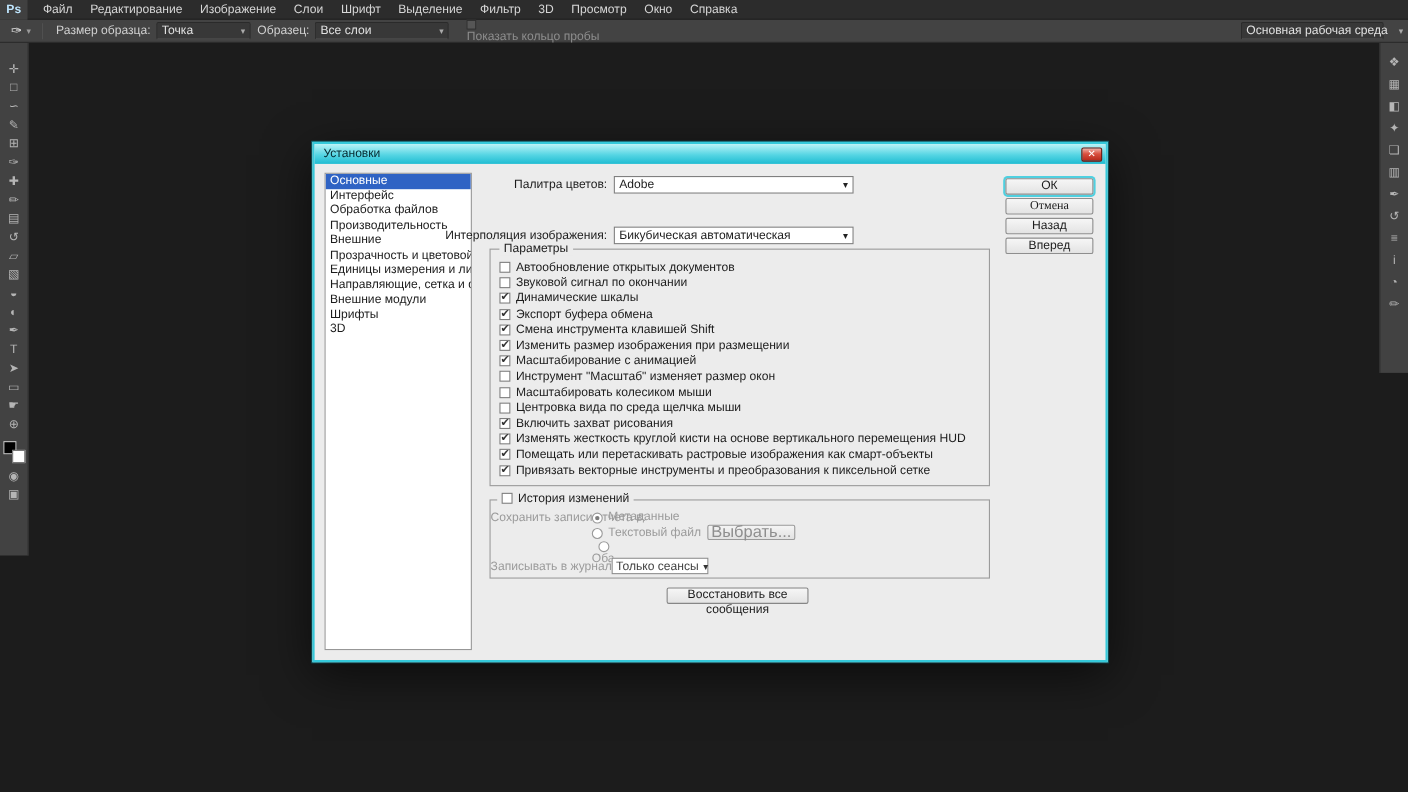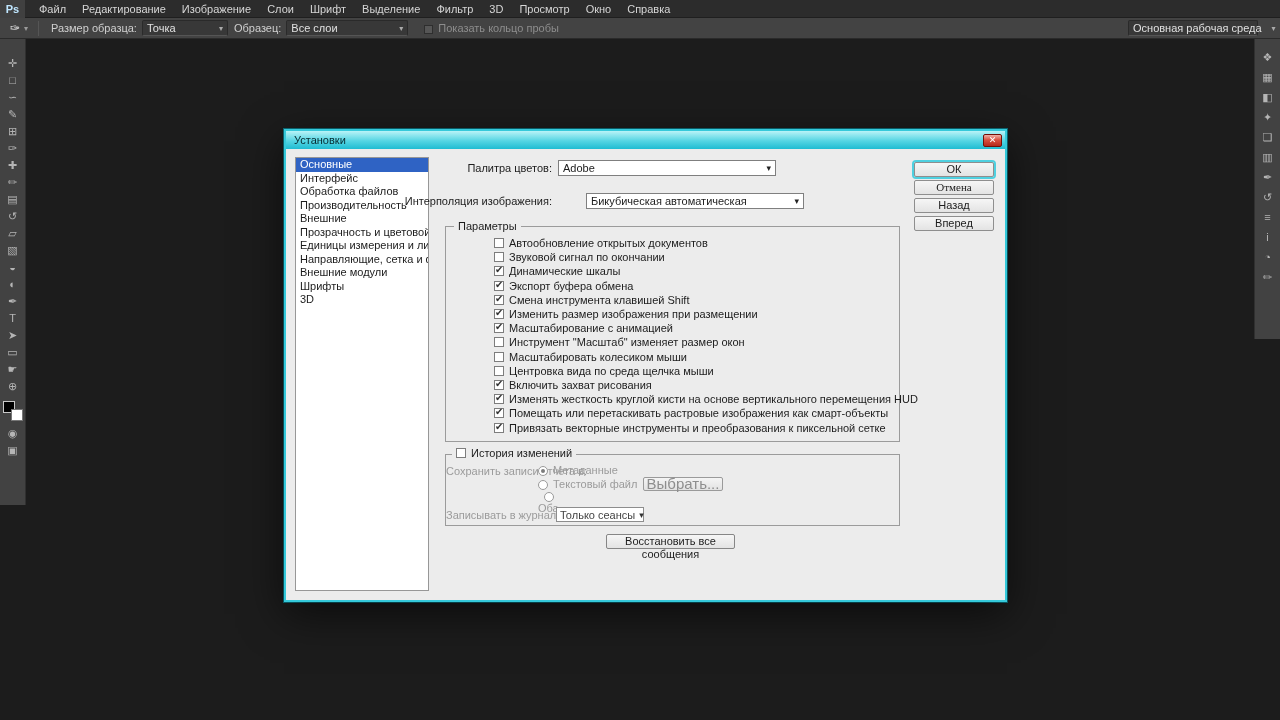--- a/index.html
+++ b/index.html
@@ -21,21 +21,21 @@
   .opt-toolicon { width:18px; text-align:center; color:#e0e0e0; font-size:12px; margin-left:6px; }
   .opt-caret { color:#9a9a9a; font-size:8px; margin-right:4px; }
   .opt-sep { width:1px; height:15px; background:#2e2e2e; border-right:1px solid #555; margin:0 6px; }
   .opt-label { margin:0 5px 0 6px; white-space:nowrap; }
   .opt-select { background:#383838; border:1px solid #2a2a2a; border-bottom-color:#555;
                 border-radius:2px; height:16px; display:flex; align-items:center;
                 padding:0 4px; color:#e0e0e0; white-space:nowrap; }
   .opt-select::after { content:"▾"; color:#aaa; font-size:8px; margin-left:10px; }
   .opt-select.w85 { width:86px; justify-content:space-between; }
   .opt-select.w120 { width:122px; justify-content:space-between; }
-  .opt-check { display:flex; align-items:flex-end; margin-left:16px; color:#8d8d8d; white-space:nowrap; }
+  .opt-check { display:flex; align-items:flex-start; margin-left:16px; color:#8d8d8d; white-space:nowrap;flex-direction:column; }
   .opt-checkbox { width:9px; height:9px; background:#565656; border:1px solid #2e2e2e; margin-right:5px; }
   .workspace-select { margin-left:auto; margin-right:22px; width:130px; justify-content:space-between; }
 
   
   .toolbar { position:absolute; left:0; top:39px; width:26px; height:466px; background:#424242;
              border-right:1px solid #303030; display:flex; flex-direction:column; align-items:center;
              padding-top:16px; }
   .tool { width:22px; height:17px; color:#b5b5b5; font-size:11px; line-height:17px; text-align:center; cursor:default; }
   .swatches { position:relative; width:20px; height:20px; margin:6px 0 4px 0; }
   .fg-swatch { position:absolute; top:0; left:0; width:12px; height:12px; background:#000; border:1px solid #c9c9c9; }
@@ -64,21 +64,21 @@
   .section-item.on { background:#2f63c4; color:#fff; }
 
   .frow { position:absolute; left:4px; display:flex; align-items:center; }
   .flabel { width:268px; text-align:right; padding-right:6px; white-space:nowrap; }
   .combo { width:218px; height:16px; background:#fff; border:1px solid #7f7f7f; display:flex;
            align-items:center; padding:0 4px; white-space:nowrap; overflow:hidden; }
   .combo::after { content:"▾"; margin-left:auto; font-size:9px; color:#222; padding-left:6px; }
 
   .groupbox { position:absolute; border:1px solid #9b9b9b; }
   .group-label { position:absolute; top:-7px; left:8px; background:#ececec; padding:0 4px; white-space:nowrap; }
-  .group-options { left:159px; top:77px; width:455px; height:216px; padding-top:9px;padding-left:40px; }
+  .group-options { left:159px; top:77px; width:455px; height:216px; padding-top:9px; }
   .cb-row { display:flex; align-items:center; height:14.2px; padding-left:8px; white-space:nowrap; cursor:default; }
   .cb { position:relative; width:10px; height:10px; background:#fff; border:1px solid #7d7d7d;
         margin-right:5px; flex:none; }
   .cb.on::after { content:"✔"; position:absolute; top:-3px; left:0px; font-size:10px; color:#333; }
 
   .group-history { left:159px; top:305px; width:455px; height:72px; }
   .history-title { position:absolute; top:-8px; left:6px; background:#ececec; padding:0 4px;
                    display:flex; align-items:center; }
   .history-title .cb { margin-right:5px; }
   .disabled-text { color:#9b9b9b; }
@@ -204,21 +204,21 @@
         <div class="section-item">Шрифты</div>
         <div class="section-item">3D</div>
       </div>
 
       <div class="frow" style="top:11px;">
         <span class="flabel">Палитра цветов:</span>
         <span class="combo">
             <span>Adobe</span>
           </span>
       </div>
-      <div class="frow" style="top:44px;gap:28px;">
+      <div class="frow" style="top:57px;">
         <span class="flabel">Интерполяция изображения:</span>
         <span class="combo">
             <span>Бикубическая автоматическая</span>
           </span>
       </div>
 
       <div class="groupbox group-options">
         <span class="group-label">Параметры</span>
         <div class="cb-row">
           <span class="cb"></span>

